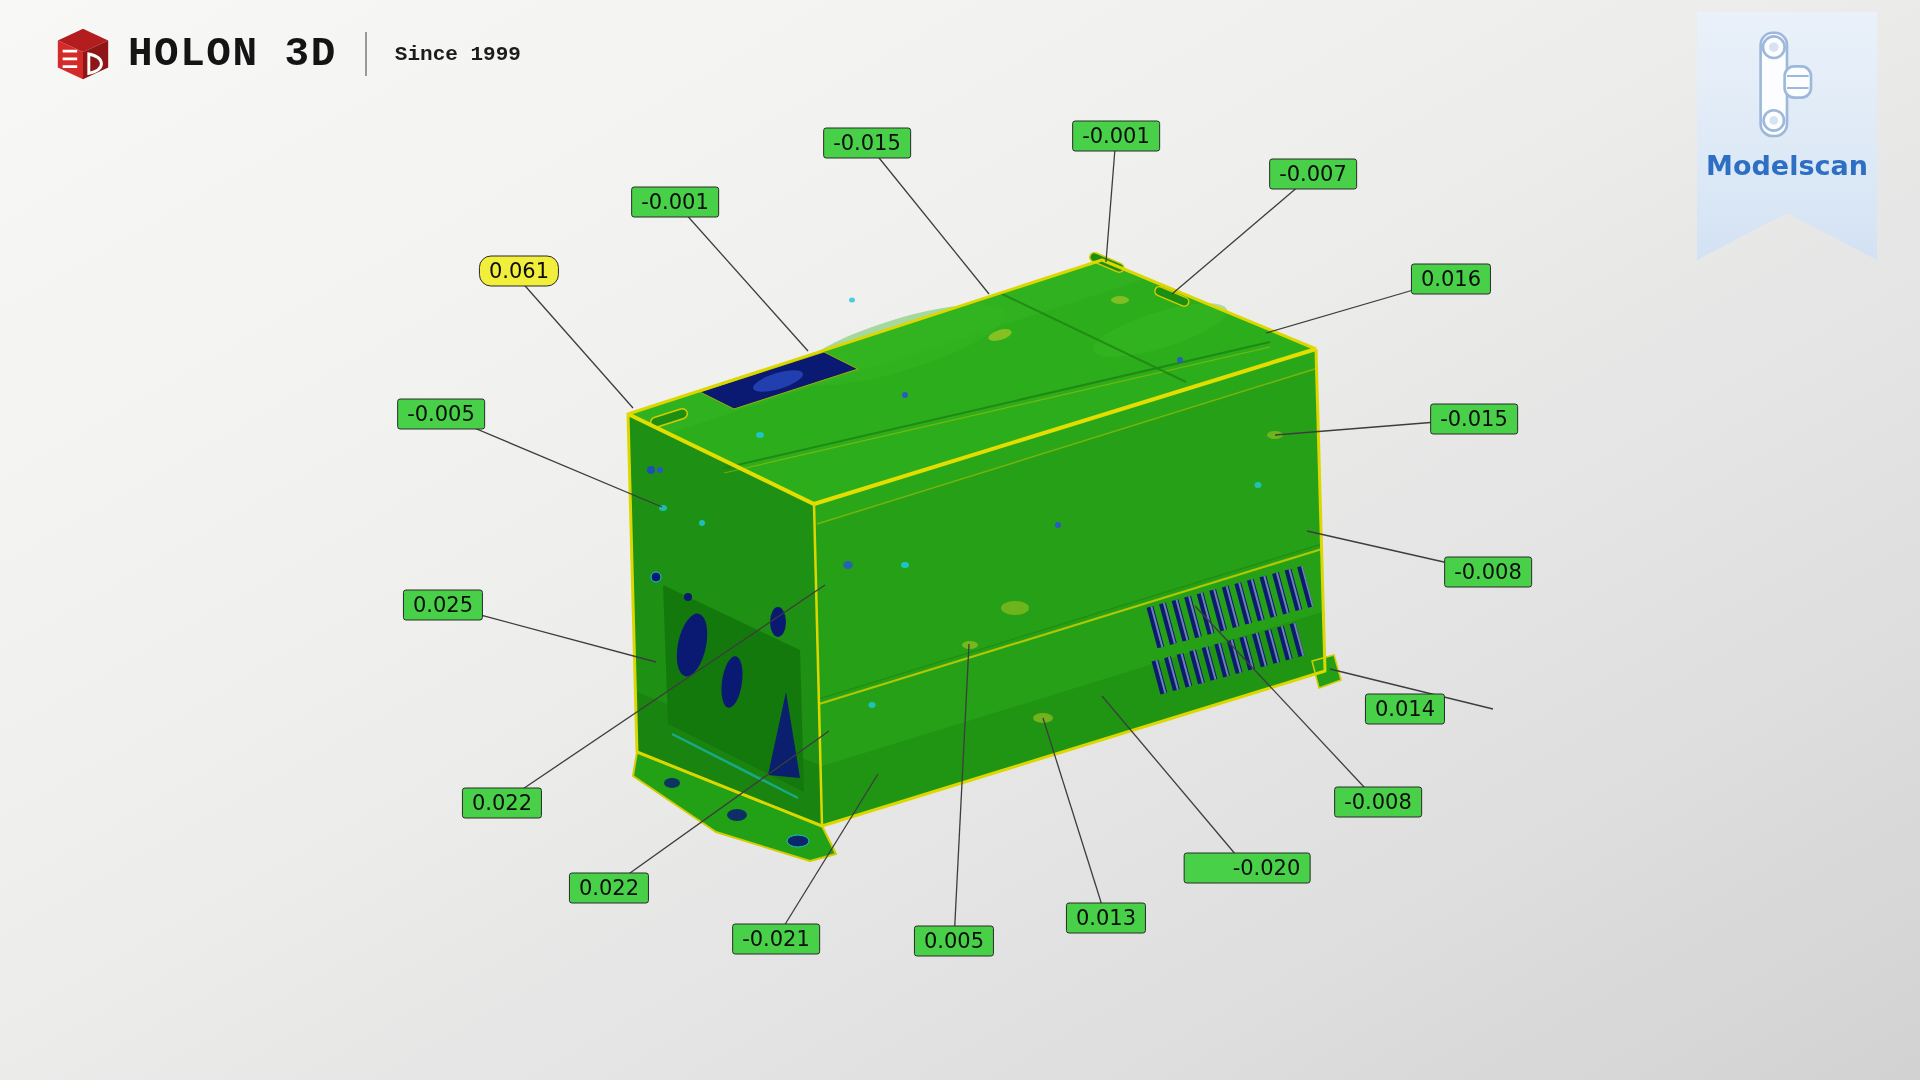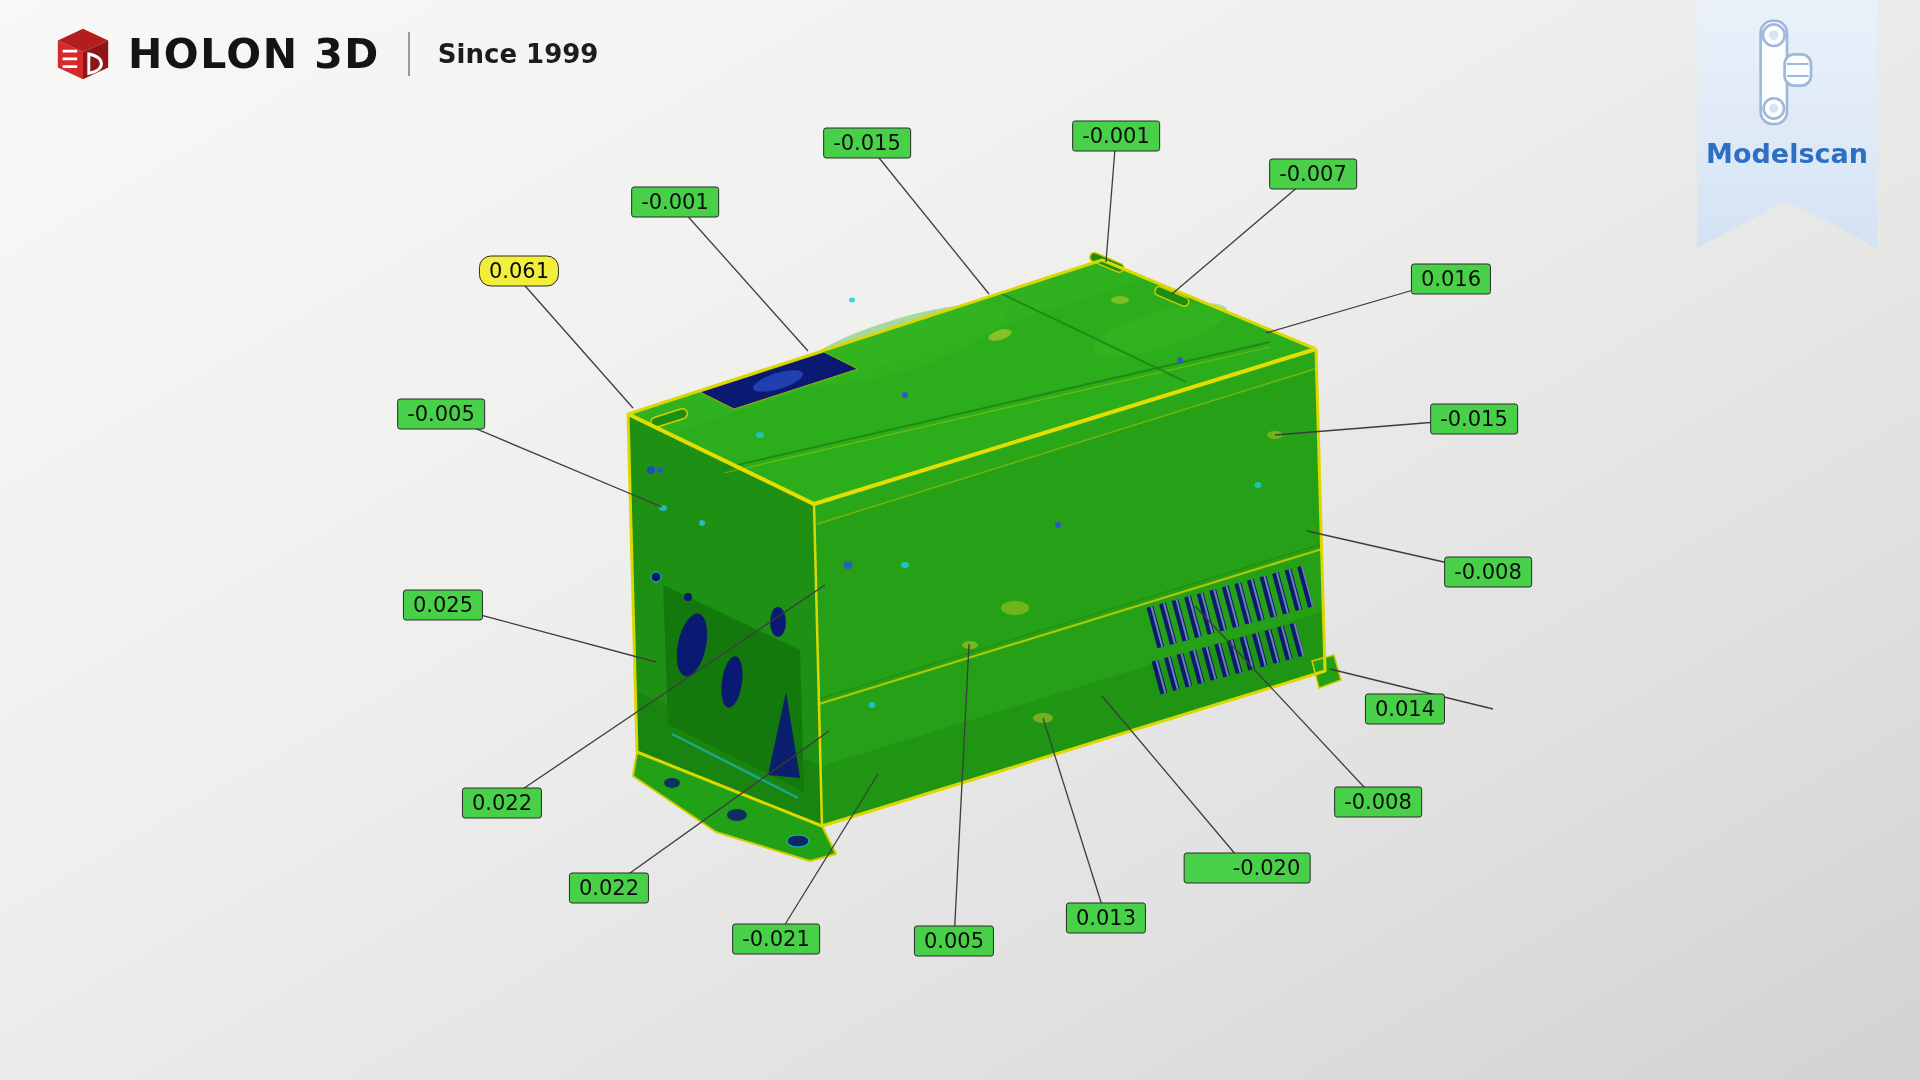--- a/index.html
+++ b/index.html
@@ -4,27 +4,27 @@
 <style>
   html,body{margin:0;padding:0;}
   body{font-family:"DejaVu Sans",sans-serif;background:#e8e8e8;}
   .stage{position:relative;width:1920px;height:1080px;overflow:hidden;
          background:linear-gradient(150deg,#f8f8f7 0%,#efefee 40%,#e0e0e0 75%,#d2d2d3 100%);}
   #scene{position:absolute;left:0;top:0;width:1920px;height:1080px;}
   .anno-layer{position:absolute;left:0;top:0;width:1920px;height:1056px;pointer-events:none;}
   .anno{position:absolute;transform:translate(-50%,-50%);font-size:21px;line-height:1;
         padding:4px 9px;border:1.5px solid #2a2a2a;border-radius:3px;color:#0d0d0d;
         white-space:nowrap;pointer-events:auto;cursor:default;}
-  .topbar{position:absolute;top:26px;left:52px;display:flex;align-items:center;gap:28px;}
+  .topbar{position:absolute;top:26px;left:52px;display:flex;align-items:center;gap:28px;font-family:Liberation Mono, monospace;}
   .brand{display:flex;align-items:center;gap:14px;}
   .brand-logo{width:62px;height:56px;}
   .brand-name{font-size:41px;font-weight:900;letter-spacing:1.5px;color:#141414;}
   .divider{width:2px;height:44px;background:#9a9a9a;}
-  .tagline{font-size:26px;font-weight:700;color:#1c1c1c;}
-  .ribbon{position:absolute;top:0;left:1697px;width:180px;height:248px;
+  .tagline{font-size:21px;font-weight:700;color:#1c1c1c;}
+  .ribbon{position:absolute;top:12px;left:1697px;width:180px;height:248px;
           background:linear-gradient(180deg,#eaf1fa 0%,#dde9f6 60%,#d3e2f3 100%);
           clip-path:polygon(0 0,100% 0,100% 100%,50% 81%,0 100%);
           display:flex;flex-direction:column;align-items:center;}
   .scanner-icon{width:92px;height:120px;margin-top:16px;}
   .ribbon-label{font-size:27px;font-weight:600;color:#2d6fc2;margin-top:2px;}
 </style>
 </head>
 <body>
 
 <div class="stage">

